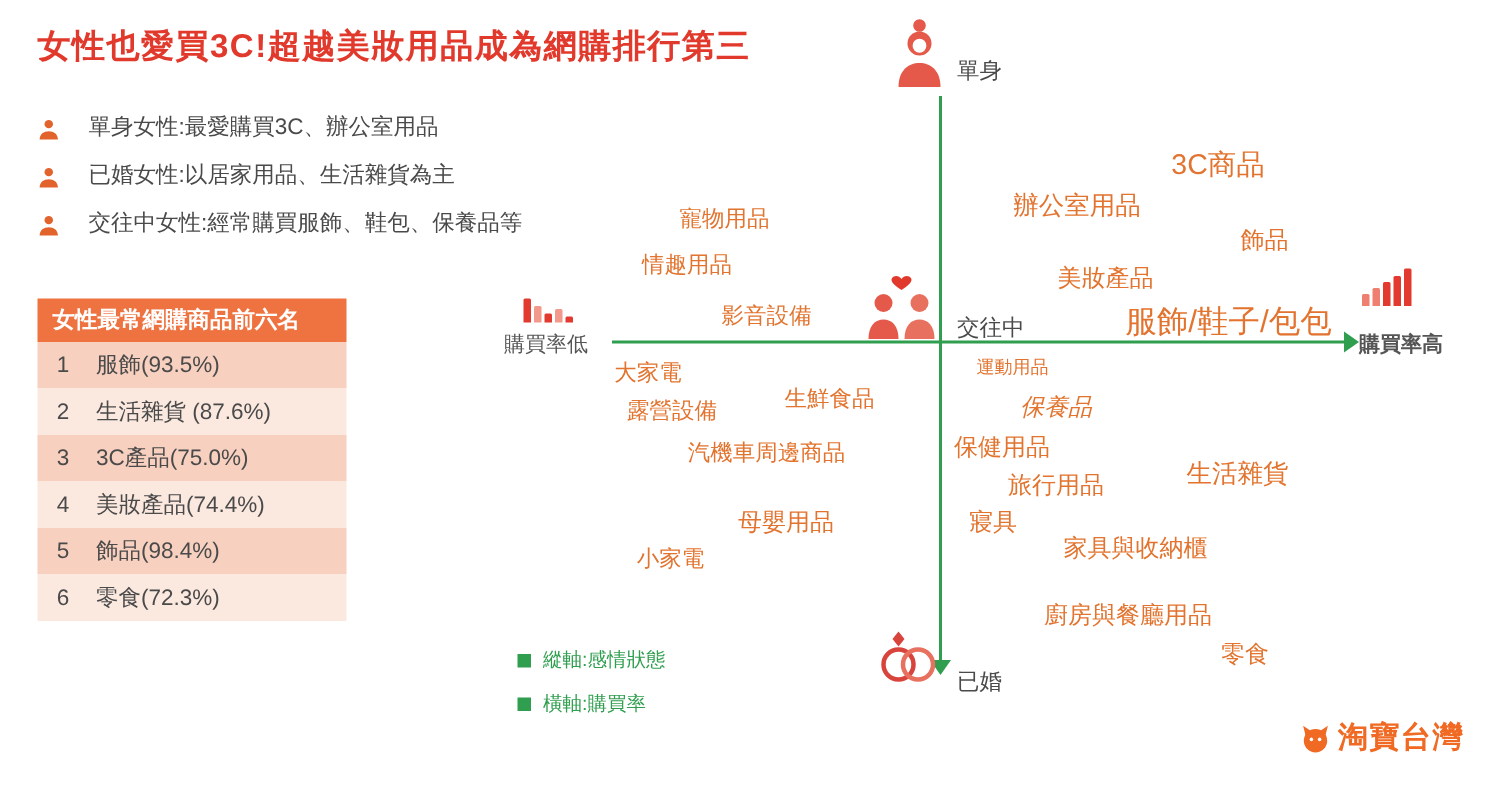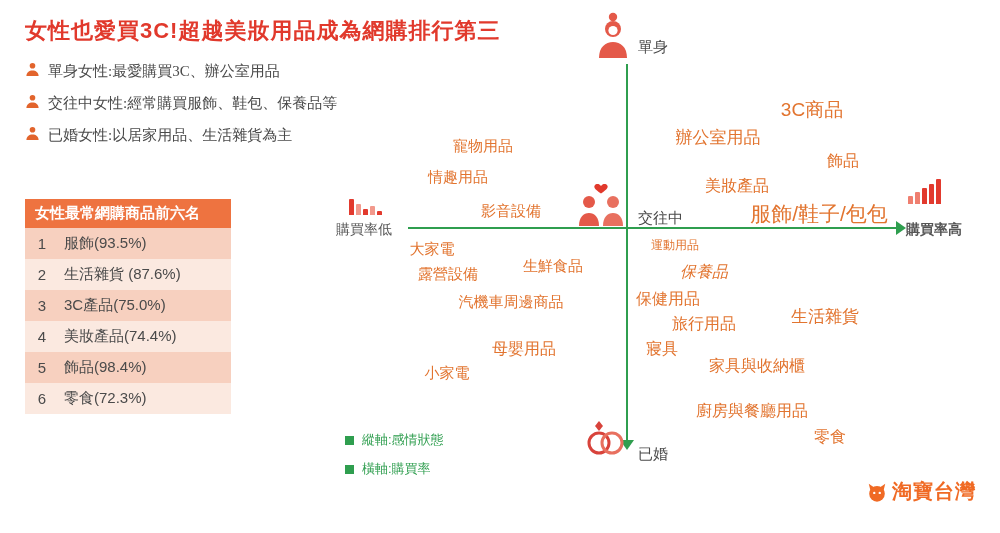--- a/index.html
+++ b/index.html
@@ -3,21 +3,21 @@
 <meta charset="utf-8">
 <style>
   html,body{margin:0;padding:0;}
   body{
     width:1000px;height:533px;position:relative;background:#ffffff;
     font-family:"Liberation Sans","DejaVu Sans",sans-serif;overflow:hidden;
   }
   .title{position:absolute;left:25px;top:16px;font-size:22px;font-weight:bold;color:#e1392c;letter-spacing:1px;}
   
   .bullets{position:absolute;left:25px;top:62px;}
-  .bullet{display:flex;align-items:flex-start;gap:8px;height:32px;font-family:Liberation Serif, serif;}
+  .bullet{display:flex;align-items:flex-end;gap:19px;height:32px;}
   .bullet span{font-size:15px;color:#4a4a4a;}
   
   .rank-table{position:absolute;left:25px;top:199px;width:206px;}
   .rt-header{background:#ee7340;color:#fff;font-weight:bold;font-size:15px;padding:5px 10px;}
   .rt-row{display:flex;height:31px;align-items:center;color:#4a4a4a;font-size:15px;}
   .row-a{background:#f7d0bf;}
   .row-b{background:#fbe9e0;}
   .rt-rank{width:34px;text-align:center;}
   .rt-label{padding-left:5px;}
   
@@ -57,28 +57,28 @@
         <circle cx="8" cy="4" r="3" fill="#e2642c"></circle>
         <path d="M1.5 15c0-4 3-6 6.5-6s6.5 2 6.5 6z" fill="#e2642c"></path>
       </svg>
     <span>單身女性:最愛購買3C、辦公室用品</span>
   </div>
   <div class="bullet">
     <svg width="15" height="15" viewBox="0 0 16 16">
         <circle cx="8" cy="4" r="3" fill="#e2642c"></circle>
         <path d="M1.5 15c0-4 3-6 6.5-6s6.5 2 6.5 6z" fill="#e2642c"></path>
       </svg>
-    <span>交往中女性:經常購買服飾、鞋包、保養品等</span>
+    <span>已婚女性:以居家用品、生活雜貨為主</span>
   </div>
   <div class="bullet">
     <svg width="15" height="15" viewBox="0 0 16 16">
         <circle cx="8" cy="4" r="3" fill="#e2642c"></circle>
         <path d="M1.5 15c0-4 3-6 6.5-6s6.5 2 6.5 6z" fill="#e2642c"></path>
       </svg>
-    <span>已婚女性:以居家用品、生活雜貨為主</span>
+    <span>交往中女性:經常購買服飾、鞋包、保養品等</span>
   </div>
 </div>
 
 <div class="rank-table">
   <div class="rt-header">女性最常網購商品前六名</div>
   <div class="rt-row row-a">
     <span class="rt-rank">1</span>
     <span class="rt-label">服飾(93.5%)</span>
   </div>
   <div class="rt-row row-b">

